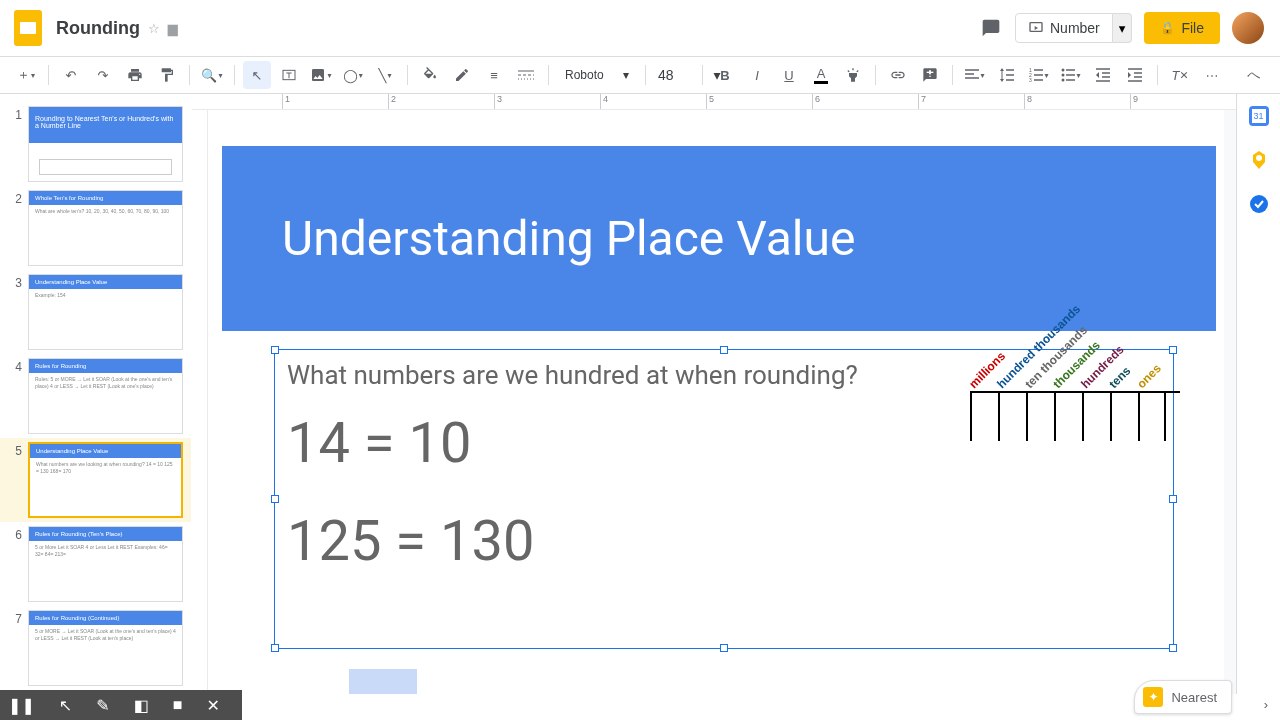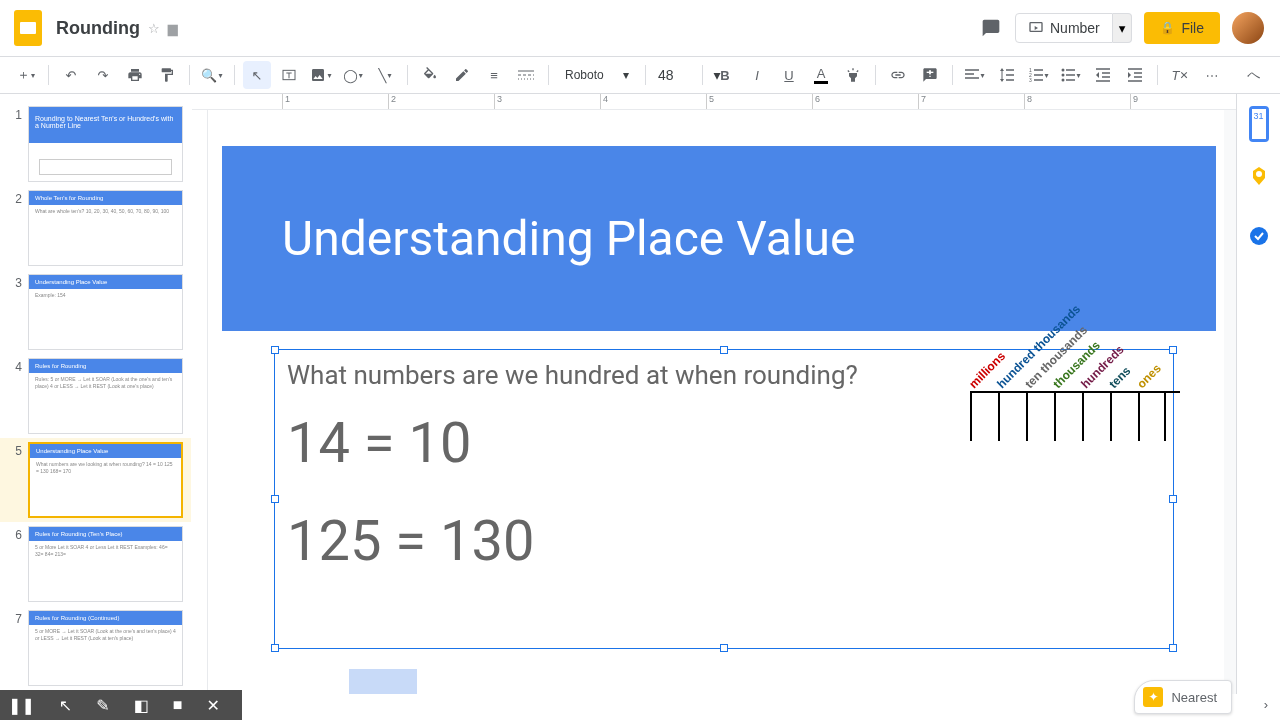--- a/index.html
+++ b/index.html
@@ -86,21 +86,21 @@
   
   .place-value-chart { position: absolute; right: 36px; top: 0px; width: 210px; height: 120px; }
   .pv-labels { position: relative; height: 60px; }
   .pv-label { position: absolute; font-size: 12px; font-weight: bold; transform: rotate(-45deg); transform-origin: left bottom; white-space: nowrap; }
   .pv-boxes { display: flex; border-top: 2px solid #000; }
   .pv-box { width: 28px; height: 48px; border-left: 2px solid #000; }
   .pv-box:last-child { border-right: 2px solid #000; }
 
   
   .side-panel { width: 44px; border-left: 1px solid #dadce0; display: flex; flex-direction: column; align-items: center; padding-top: 12px; gap: 24px; }
-  .side-icon { width: 20px; height: 36px; cursor: pointer; border-radius:4px; }
+  .side-icon { width: 20px; height: 20px; cursor: pointer; border-radius:4px; }
   
   
   .bottom-bar { position: absolute; bottom: 0; left: 0; height: 30px; background: #4d4d4d; display: flex; align-items: center; padding: 0 8px; gap: 24px; z-index: 100; width: 242px; }
   .bb-btn { color: #fff; cursor: pointer; font-size: 16px; display:flex; align-items:center; }
   
   
   .explore-btn { position: absolute; bottom: 6px; right: 48px; background: #fff; border: 1px solid #dadce0; border-radius: 20px 4px 4px 4px; padding: 6px 14px 6px 8px; display: flex; align-items: center; gap: 8px; cursor: pointer; box-shadow: 0 1px 3px rgba(0,0,0,0.15); font-size: 13px; color: #5f6368; z-index:50;}
   .explore-icon { width: 20px; height: 20px; background: #fbbc04; border-radius: 3px; display:flex; align-items:center; justify-content:center; color:#fff; font-size:12px; }
   .side-toggle { position: absolute; bottom: 8px; right: 12px; cursor: pointer; color: #5f6368; z-index:50; }
 

